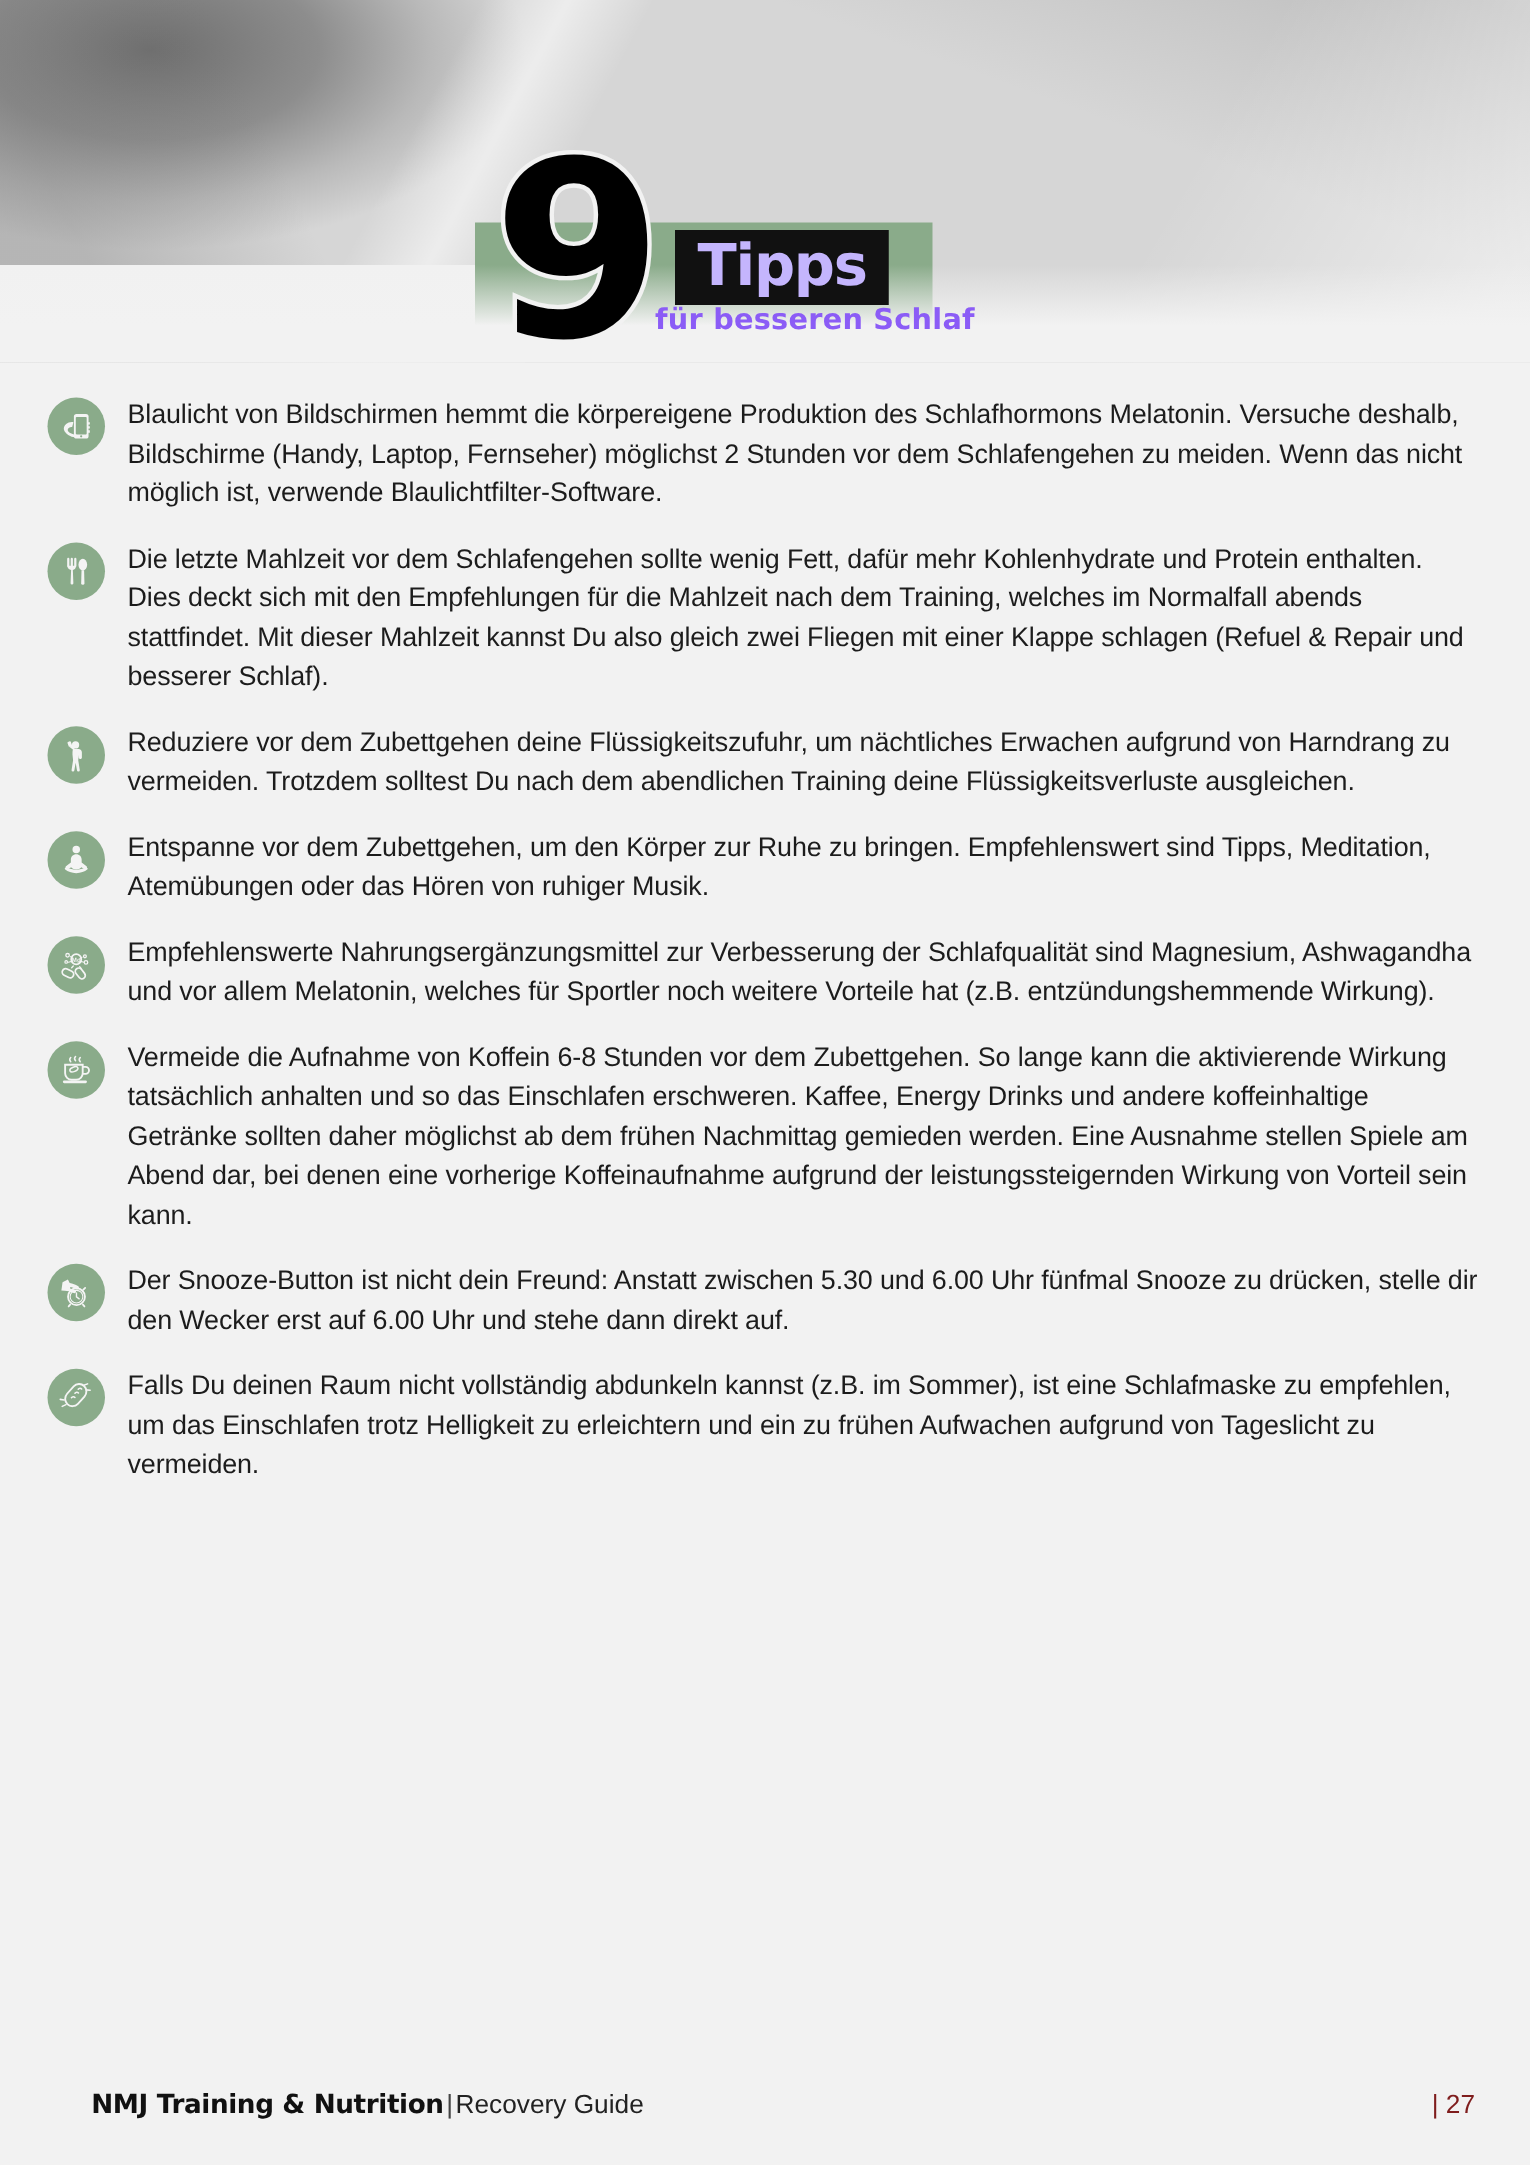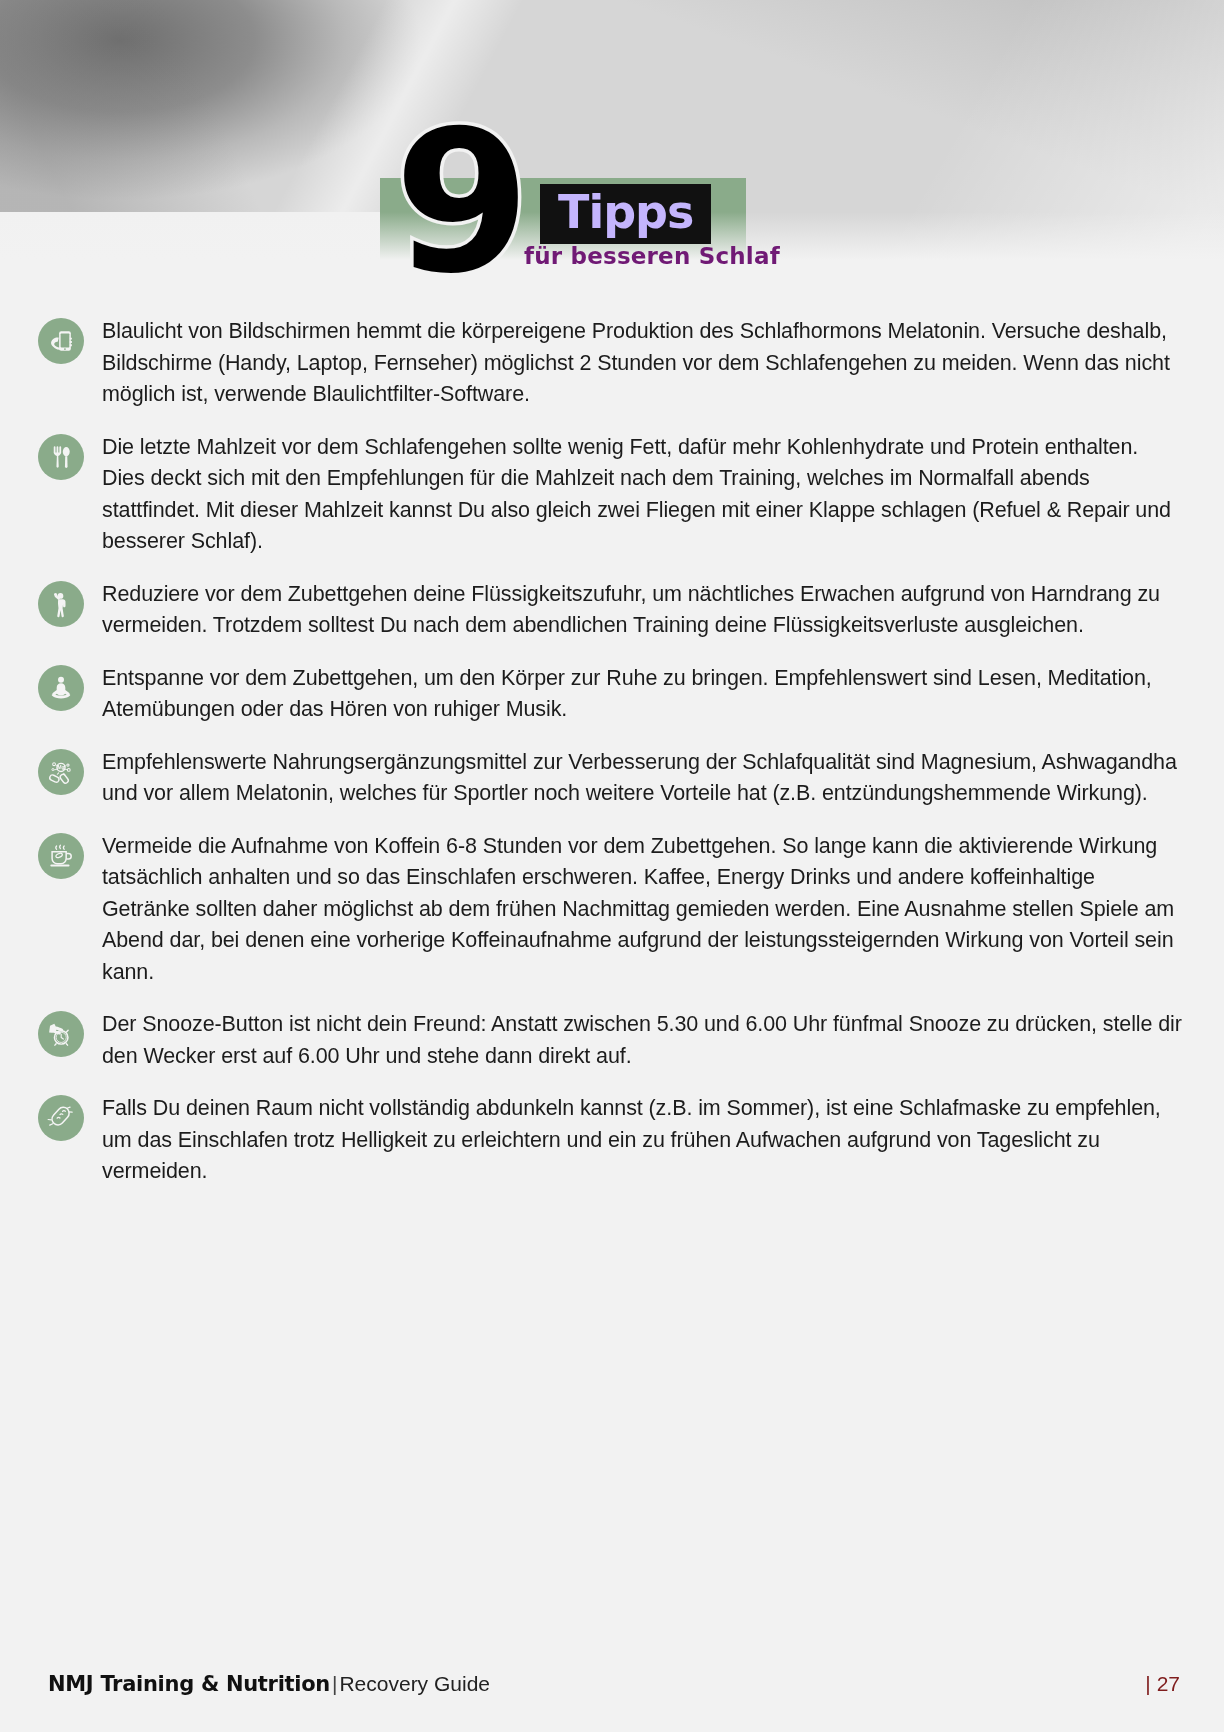--- a/index.html
+++ b/index.html
@@ -99,21 +99,21 @@
     line-height: 1;
     letter-spacing: -1px;
   }
   .subtitle {
     position: absolute;
     left: 524px;
     top: 243px;
     font-family: "DejaVu Sans", sans-serif;
     font-size: 23px;
     font-weight: 700;
-    color: #701a75;
+    color: #8b5cf6;
     letter-spacing: .2px;
     z-index: 4;
   }
 
   
   .tips {
     position: relative;
     padding: 26px 40px 0 38px;
   }
   .tip {
@@ -140,21 +140,21 @@
     line-height: 31.5px;
     color: #1c1c1c;
     letter-spacing: -0.1px;
   }
 
   
   .footer {
     position: absolute;
     left: 0; right: 0;
     bottom: 36px;
-    padding: 0 44px 0 48px;
+    padding: 0 44px 0 73px;
     display: flex;
     align-items: baseline;
     justify-content: space-between;
     font-size: 21px;
   }
   .footer-left { white-space: nowrap; }
   .footer-brand {
     font-family: "DejaVu Sans", sans-serif;
     font-weight: 700;
     color: #111;
@@ -223,21 +223,21 @@
 
 
   <div class="tip">
     <div class="tip-icon">
       <svg width="30" height="30" viewBox="0 0 32 32" fill="none">
         <circle cx="16" cy="7.1" r="3.2" fill="#f4f4f4"></circle>
         <path d="M16 11c2.7 0 4.6 2 4.6 4.6v2.6l3.9 2.9c0.8 0.6 0.9 1.6 0.3 2.3-0.5 0.7-1.5 0.8-2.2 0.3l-2.2-1.5c-1.2 1.2-2.8 1.9-4.4 1.9s-3.2-0.7-4.4-1.9l-2.2 1.5c-0.7 0.5-1.7 0.4-2.2-0.3-0.6-0.7-0.5-1.7 0.3-2.3l3.9-2.9v-2.6C11.4 13 13.3 11 16 11z" fill="#f4f4f4"></path>
         <path d="M6.6 24.2c2.1 1.9 5.6 3 9.4 3s7.3-1.1 9.4-3c0.9-0.8 0.3-1.9-0.9-1.6l-4.3 1.1c-2.7 0.7-5.7 0.7-8.4 0l-4.3-1.1c-1.2-0.3-1.8 0.8-0.9 1.6z" fill="#f4f4f4"></path>
       </svg>
     </div>
-    <div class="tip-text">Entspanne vor dem Zubettgehen, um den Körper zur Ruhe zu bringen. Empfehlenswert sind Lesen, Meditation, Atemübungen oder das Hören von ruhiger Musik.</div>
+    <div class="tip-text">Entspanne vor dem Zubettgehen, um den Körper zur Ruhe zu bringen. Empfehlenswert sind Tipps, Meditation, Atemübungen oder das Hören von ruhiger Musik.</div>
   </div>
 
   <div class="tip">
     <div class="tip-icon">
       <svg width="30" height="30" viewBox="0 0 32 32" fill="none">
         <circle cx="16" cy="11.1" r="4.3" stroke="#f4f4f4" stroke-width="1.5" fill="none"></circle>
         <text x="16" y="13.3" text-anchor="middle" font-family="'Liberation Sans', sans-serif" font-size="5.2" font-weight="700" fill="#f4f4f4">Mg</text>
         <circle cx="8.6" cy="7.7" r="1.5" stroke="#f4f4f4" stroke-width="1.1" fill="none"></circle>
         <circle cx="23.4" cy="8.6" r="1.2" stroke="#f4f4f4" stroke-width="1.1" fill="none"></circle>
         <circle cx="7.4" cy="13.4" r="1.1" stroke="#f4f4f4" stroke-width="1" fill="none"></circle>

